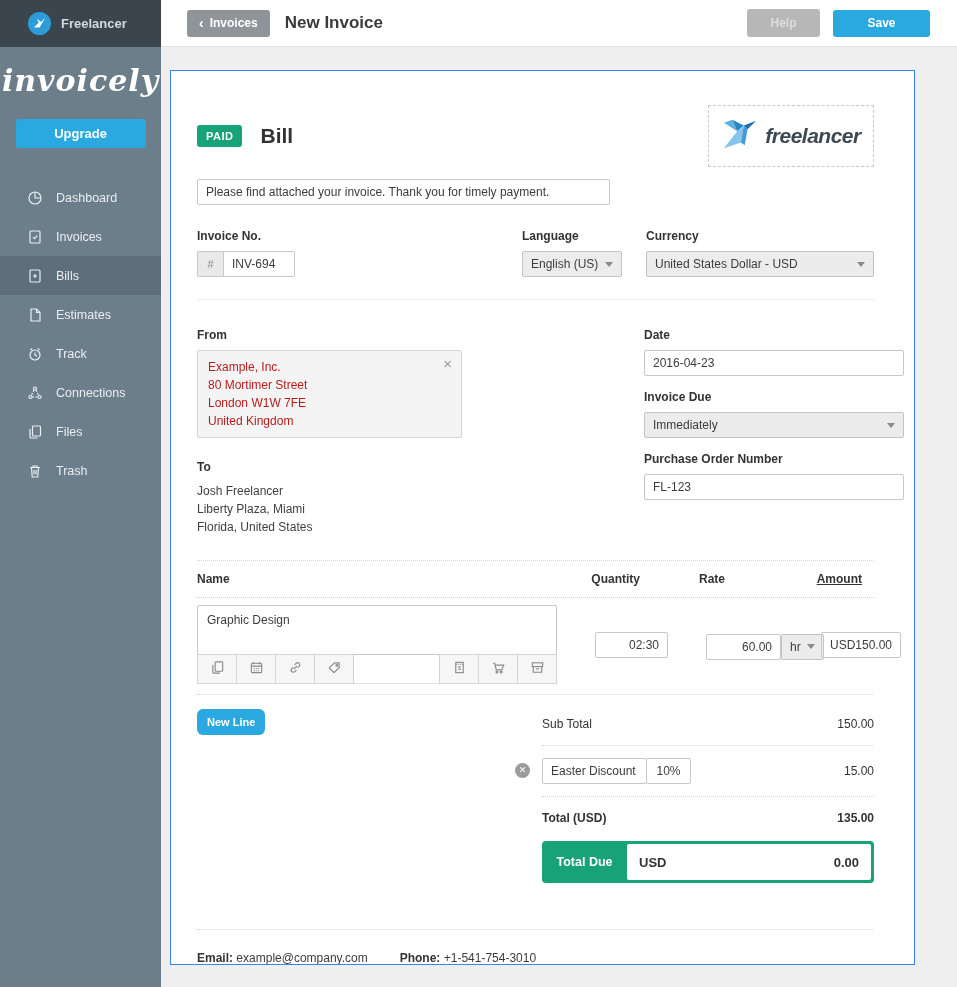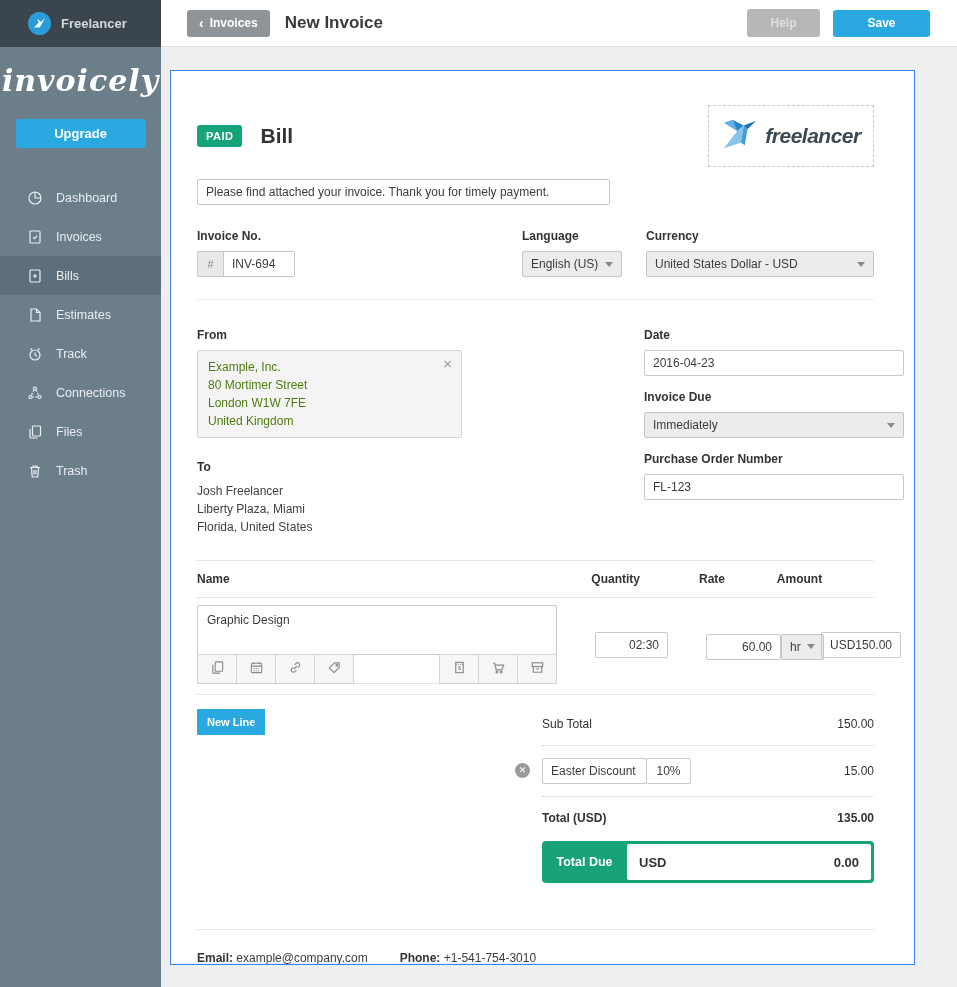--- a/index.html
+++ b/index.html
@@ -74,35 +74,35 @@
   .meta-language { width:100px; margin-right:24px; }
   .meta-currency { width:228px; }
 
   .divider-solid { border-top:1px solid #ececec; margin-top:22px; }
   .divider-dotted { border-top:1px dotted #d2d2d2; }
 
   .address-row { margin-top:28px; display:flex; }
   .addr-left { flex:1; }
   .from-box { width:265px; background:#f4f4f4; border:1px solid #d4d4d4; border-radius:2px;
     padding:7px 10px; position:relative; }
-  .from-line { font-size:12px; color:#4d7c0f; line-height:18px; }
+  .from-line { font-size:12px; color:#b91c1c; line-height:18px; }
   .from-close { position:absolute; top:5px; right:9px; color:#9a9a9a; font-size:15px;
     line-height:1; cursor:pointer; }
   .to-label { margin-top:22px; }
   .to-line { font-size:12px; color:#3f3f3f; line-height:18px; }
   .addr-right { width:230px; }
   .addr-right .inp, .addr-right .sel { width:260px; }
   .mt14 { margin-top:14px; }
 
   .items-divider { margin-top:24px; }
   .items-header { display:flex; padding:11px 0; font-size:12px; font-weight:bold; color:#333; }
   .col-name { width:360px; }
   .col-qty { width:73px; margin-left:10px; text-align:right; }
   .col-rate { width:75px; margin-left:10px; text-align:right; }
-  .col-amount { width:125px; margin-left:12px; text-align:center; }
+  .col-amount { width:125px; margin-left:12px; text-align:right;text-decoration:underline; }
   .item-row { display:flex; margin-top:7px; align-items:center;gap:28px; }
   .item-name-area { width:360px; }
   .textarea { width:360px; height:50px; border:1px solid #c8c8c8; border-radius:2px 2px 0 0;
     font-size:12px; color:#3c3c3c; padding:7px 9px; background:#fff; }
   .item-toolbar { display:flex; margin-top:-1px; }
   .tb-group { display:flex; }
   .tb-gap { flex:1; border-bottom:1px solid #e4e4e4; }
   .tb-btn { width:40px; height:30px; background:#f6f6f6; border:1px solid #d4d4d4;
     display:flex; align-items:center; justify-content:center; cursor:pointer; margin-left:-1px; }
   .tb-btn:first-child { margin-left:0; }
@@ -113,21 +113,21 @@
   .unit-sel .sel-text { flex:0 0 auto; }
   .amount-group { width:125px; margin-left:12px; border:1px solid #c8c8c8; border-radius:2px;
     height:26px; display:flex; align-items:center; padding:0 8px; font-size:12px; }
   .amount-cur { color:#3c3c3c; }
   .amount-val { margin-left:auto; color:#3c3c3c; }
 
   .after-items-divider { margin-top:10px; }
 
   .totals-row { margin-top:14px; display:flex; align-items:flex-start; }
   .btn-newline { background:#2aa9e0; color:#fff; font-size:11px; font-weight:bold;
-    padding:7px 10px; border:none; border-radius:0; font-family:inherit; cursor:pointer; }
+    padding:7px 10px; border:none; border-radius:6px; font-family:inherit; cursor:pointer; }
   .totals-block { margin-left:auto; width:332px; }
   .t-row { display:flex; align-items:center; font-size:12px; color:#333; }
   .t-sub { padding:8px 0 14px; }
   .t-val { margin-left:auto; }
   .t-discount { padding:12px 0; position:relative; }
   .remove-circle { position:absolute; left:-27px; top:17px; width:15px; height:15px;
     border-radius:50%; background:#9b9b9b; color:#fff; font-size:9px; display:flex;
     align-items:center; justify-content:center; cursor:pointer; line-height:1; }
   .discount-group { display:flex; }
   .discount-name { width:105px; }

